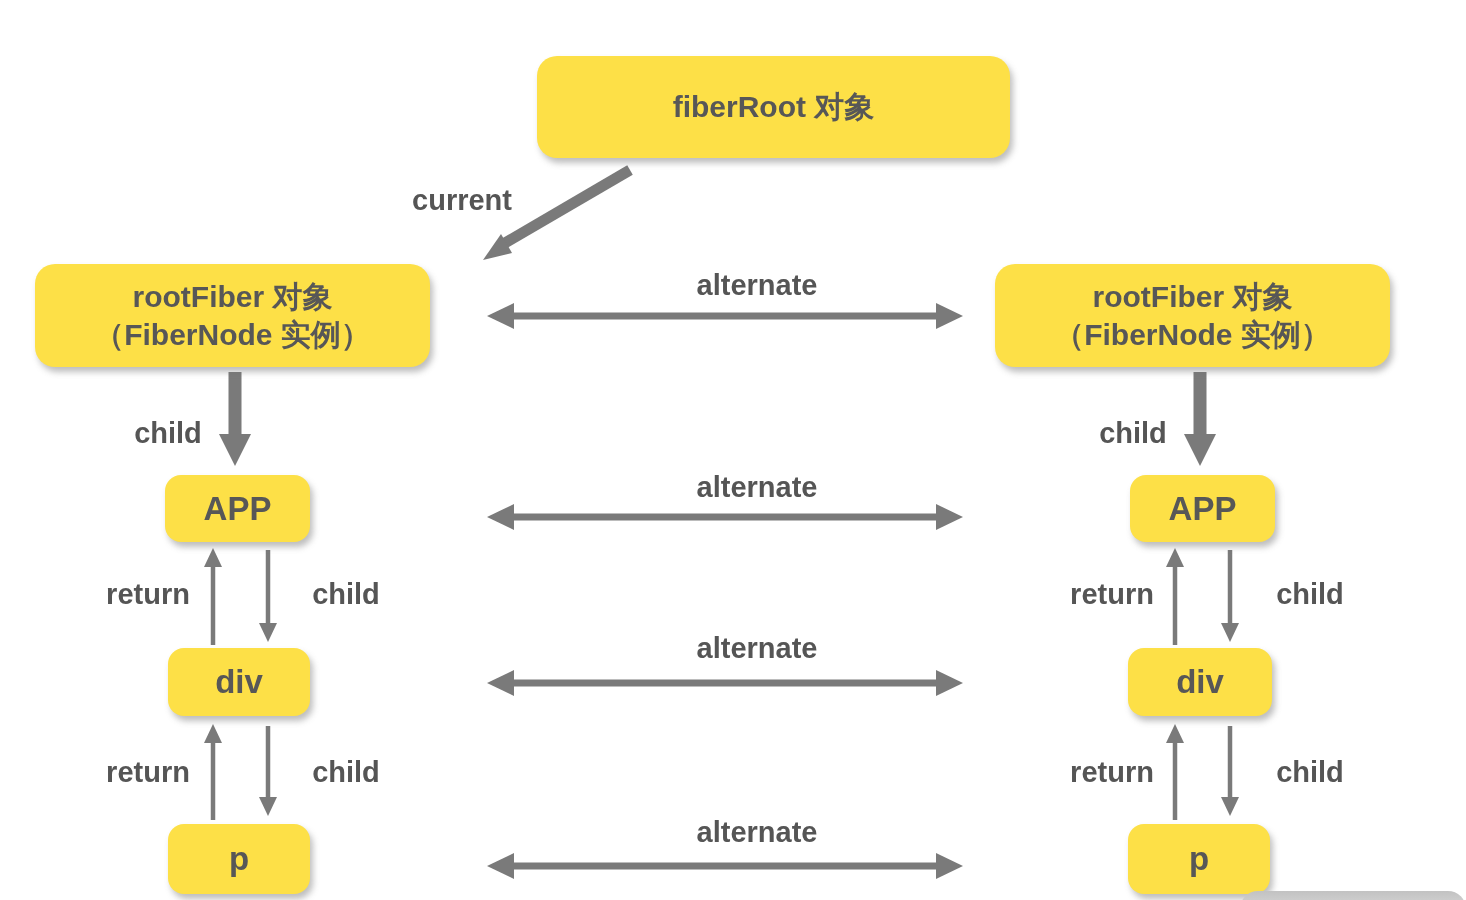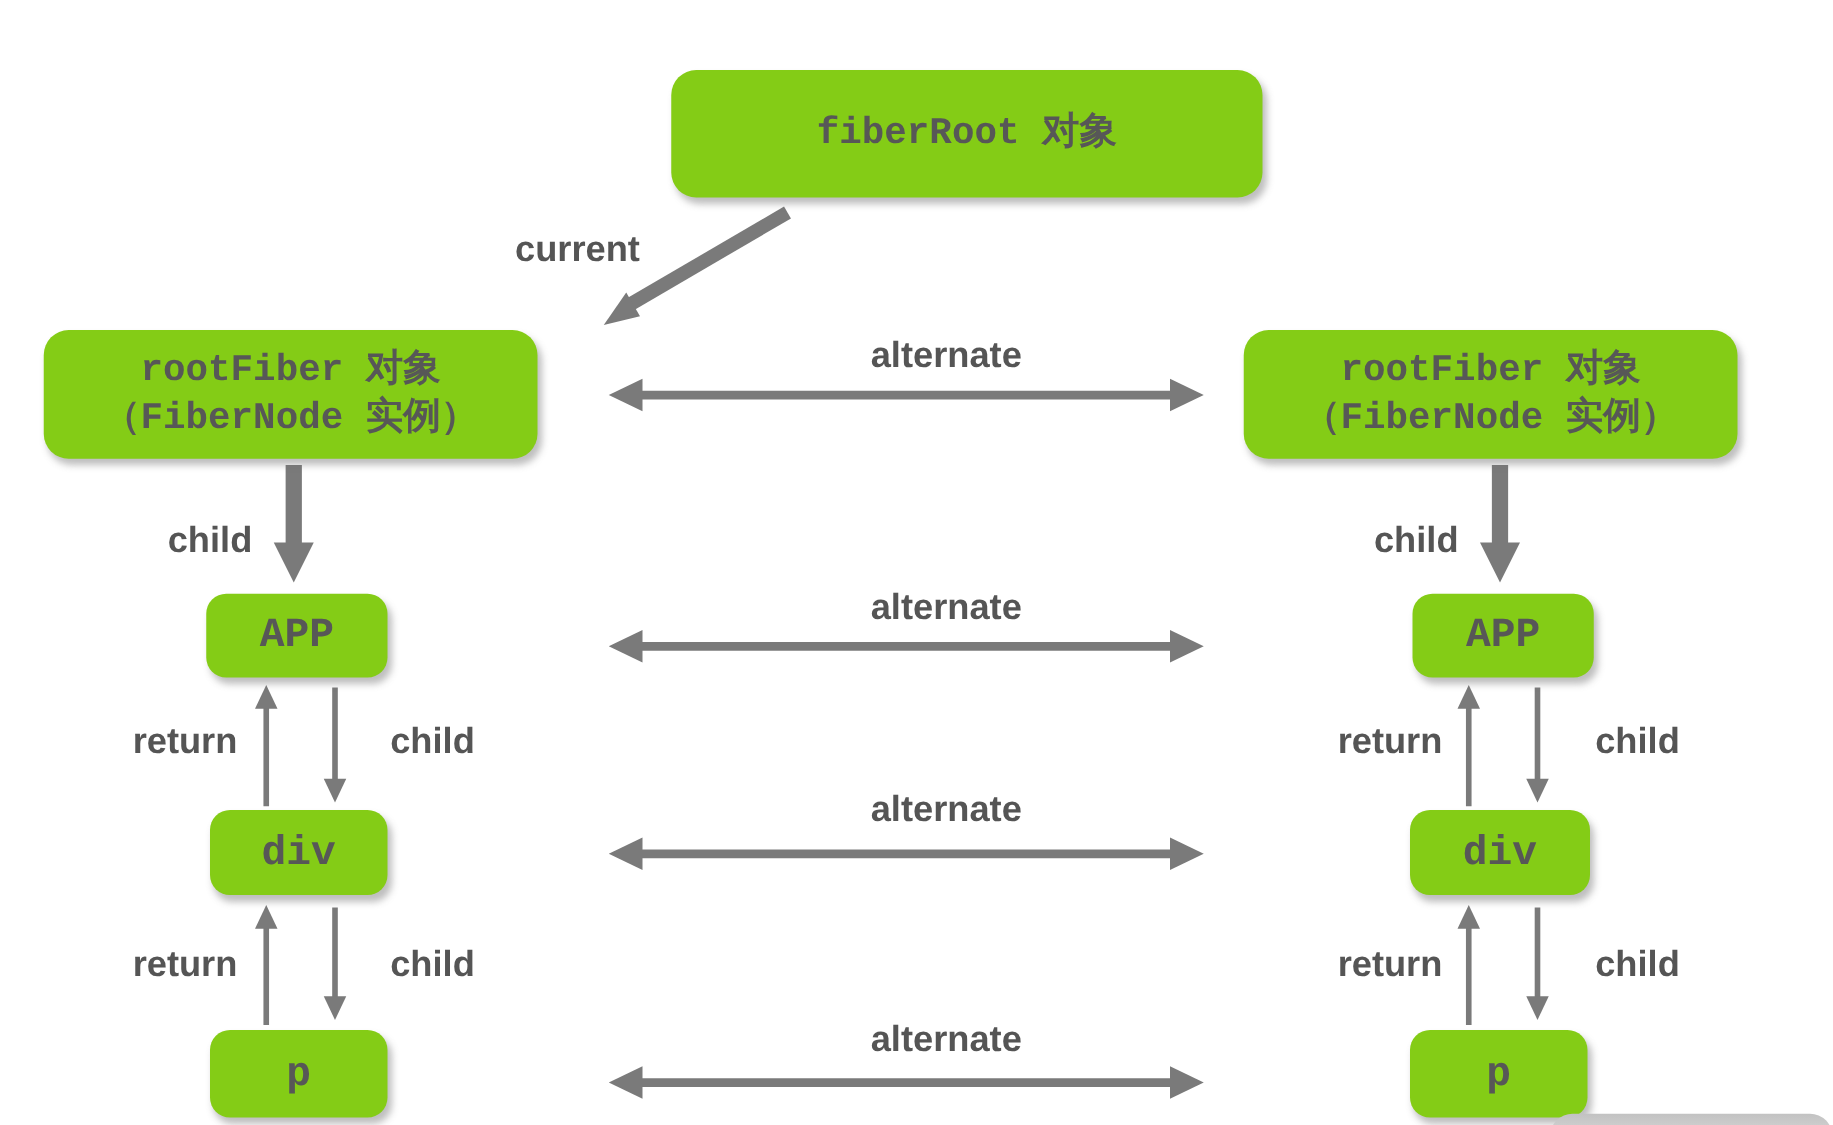--- a/index.html
+++ b/index.html
@@ -12,31 +12,30 @@
     font-family: "Liberation Sans", "DejaVu Sans", sans-serif;
   }
   .arrow-layer {
     position: absolute;
     left: 0; top: 0;
     width: 1466px; height: 900px;
     pointer-events: none;
   }
   .node {
     position: absolute;
-    background: #84cc16;
+    background: #fde047;
     border-radius: 20px;
     box-shadow: 3px 5px 6px rgba(110,110,110,0.45);
     display: flex;
     flex-direction: column;
     align-items: center;
     justify-content: center;
     color: #575757;
     font-weight: bold;
     text-align: center;
-    font-family: Liberation Mono, monospace;
   }
   .node.big { font-size: 30px; line-height: 38px; }
   .node.small { border-radius: 16px; font-size: 33px; }
   .lbl {
     position: absolute;
     color: #555555;
     font-weight: bold;
     font-size: 29px;
     white-space: nowrap;
     transform: translate(-50%, -50%);

